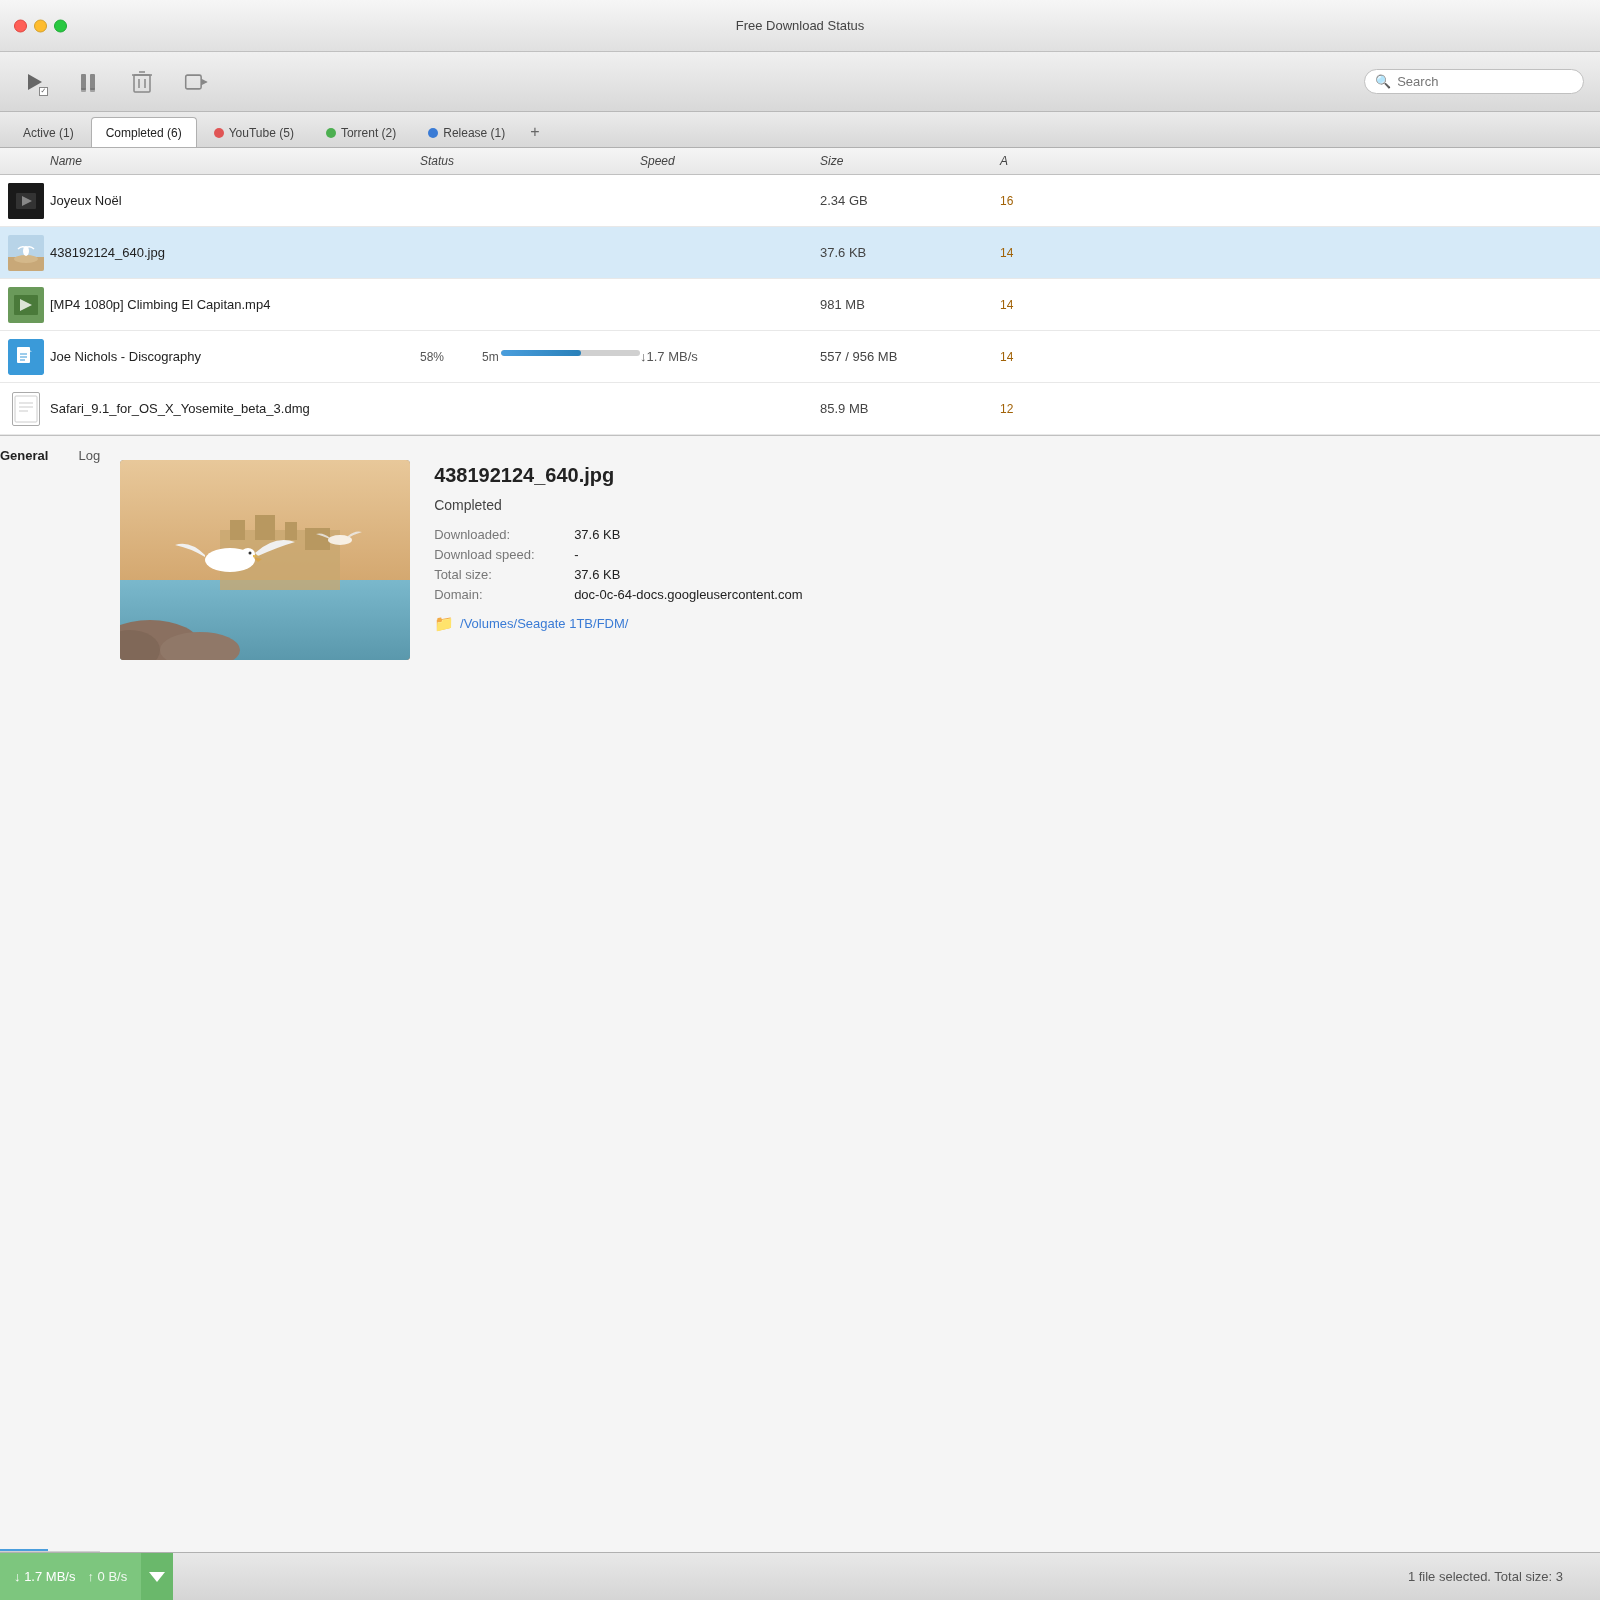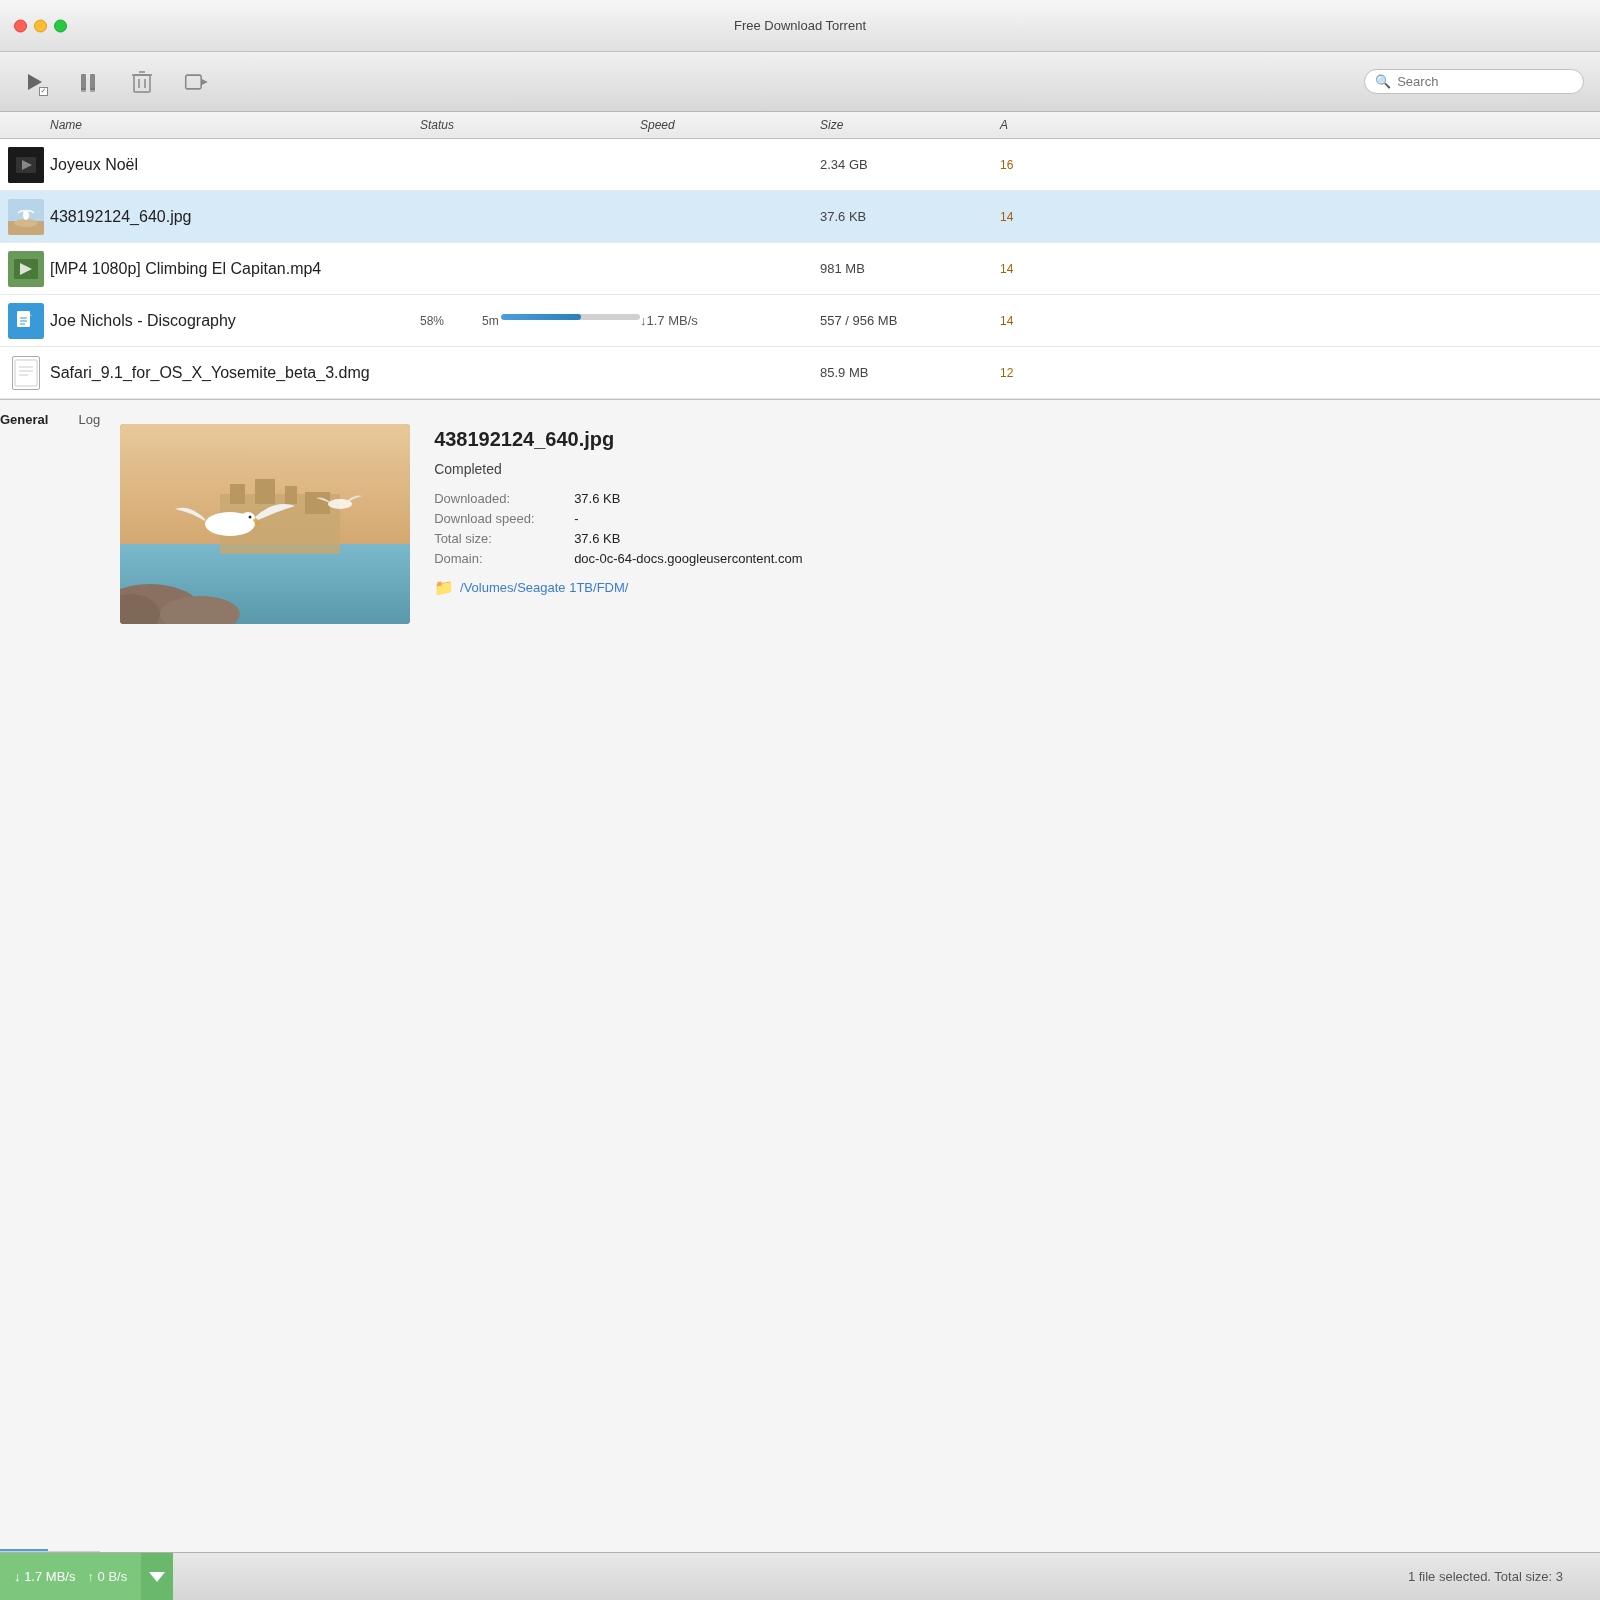--- a/index.html
+++ b/index.html
@@ -148,21 +148,21 @@
       height: 36px;
       margin-left: 8px;
       margin-right: 6px;
       border-radius: 2px;
       overflow: hidden;
       flex-shrink: 0;
       display: flex;
       align-items: center;
       justify-content: center;
     }
-    .row-name { width: 370px; overflow: hidden; text-overflow: ellipsis; white-space: nowrap; font-size: 16px; }
+    .row-name { width: 370px; overflow: hidden; text-overflow: ellipsis; white-space: nowrap; font-size: 13px; }
     .row-status { width: 220px; }
     .row-speed { width: 180px; color: #555; }
     .row-size { width: 180px; color: #444; }
     .row-added { width: 120px; color: #a16207; font-size: 12px; }
 
     
     .progress-container {
       display: flex;
       flex-direction: row;
       gap: 2px;
@@ -340,21 +340,21 @@
 <body>
 
 <div style="width:1600px; height:1600px; display:flex; flex-direction:column; background:#e8e8e8;">
 
   <div class="titlebar">
     <div class="window-chrome">
       <div class="chrome-btn chrome-close"></div>
       <div class="chrome-btn chrome-min"></div>
       <div class="chrome-btn chrome-max"></div>
     </div>
-    <span class="titlebar-title">Free Download Torrent</span>
+    <span class="titlebar-title">Free Download Status</span>
   </div>
 
   <div class="toolbar">
     <div class="toolbar-btn" style="position:relative;">
       <svg width="20" height="20" viewBox="0 0 20 20" fill="#666">
           <polygon points="4,2 18,10 4,18"></polygon>
         </svg>
       <span style="position:absolute;bottom:4px;right:4px;width:9px;height:9px;border:1.5px solid #888;background:white;font-size:7px;display:flex;align-items:center;justify-content:center;color:#666;">✓</span>
     </div>
     <div class="toolbar-btn">
@@ -381,20 +381,41 @@
         <line x1="20" y1="11" x2="26" y2="11"></line>
       </svg>
     </div>
     <div class="toolbar-spacer"></div>
     <div class="search-box">
       <span style="color:#999; font-size:13px;">🔍</span>
       <input type="text" placeholder="Search" style="">
     </div>
   </div>
 
+  <div class="tabs-bar">
+    <div class="tab">
+      <span>Active (1)</span>
+    </div>
+    <div class="tab active">
+      <span>Completed (6)</span>
+    </div>
+    <div class="tab">
+      <span class="tab-dot" style="background:#e05555;"></span>
+      <span>YouTube (5)</span>
+    </div>
+    <div class="tab">
+      <span class="tab-dot" style="background:#4caf50;"></span>
+      <span>Torrent (2)</span>
+    </div>
+    <div class="tab">
+      <span class="tab-dot" style="background:#3a7bd5;"></span>
+      <span>Release (1)</span>
+    </div>
+    <div class="tab-add">+</div>
+  </div>
 
   <div class="table-header">
     <div class="col-name">Name</div>
     <div class="col-status">Status</div>
     <div class="col-speed">Speed</div>
     <div class="col-size">Size</div>
     <div class="col-added">A</div>
   </div>
 
   <div class="table-body">

